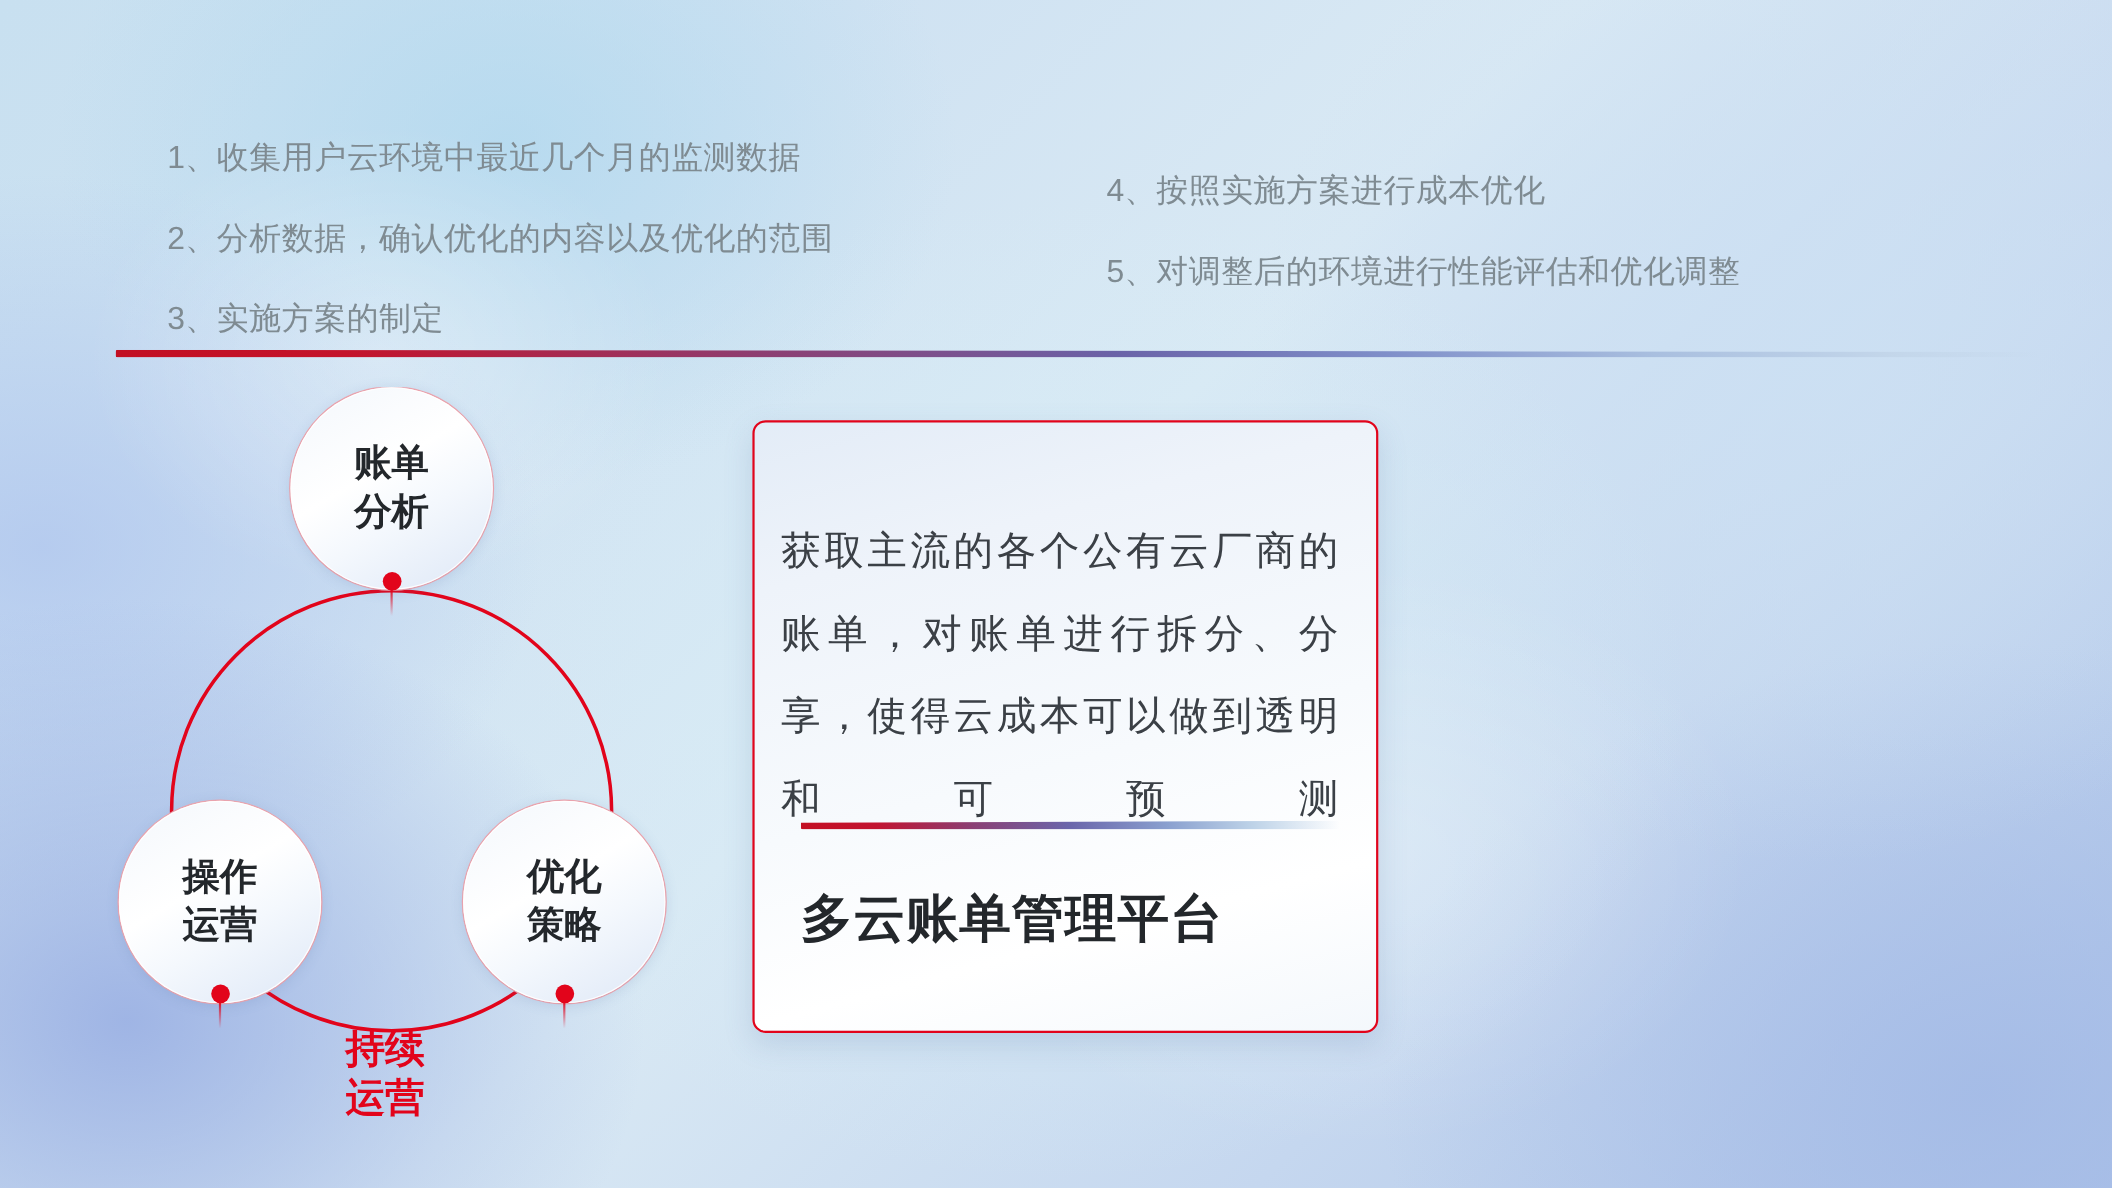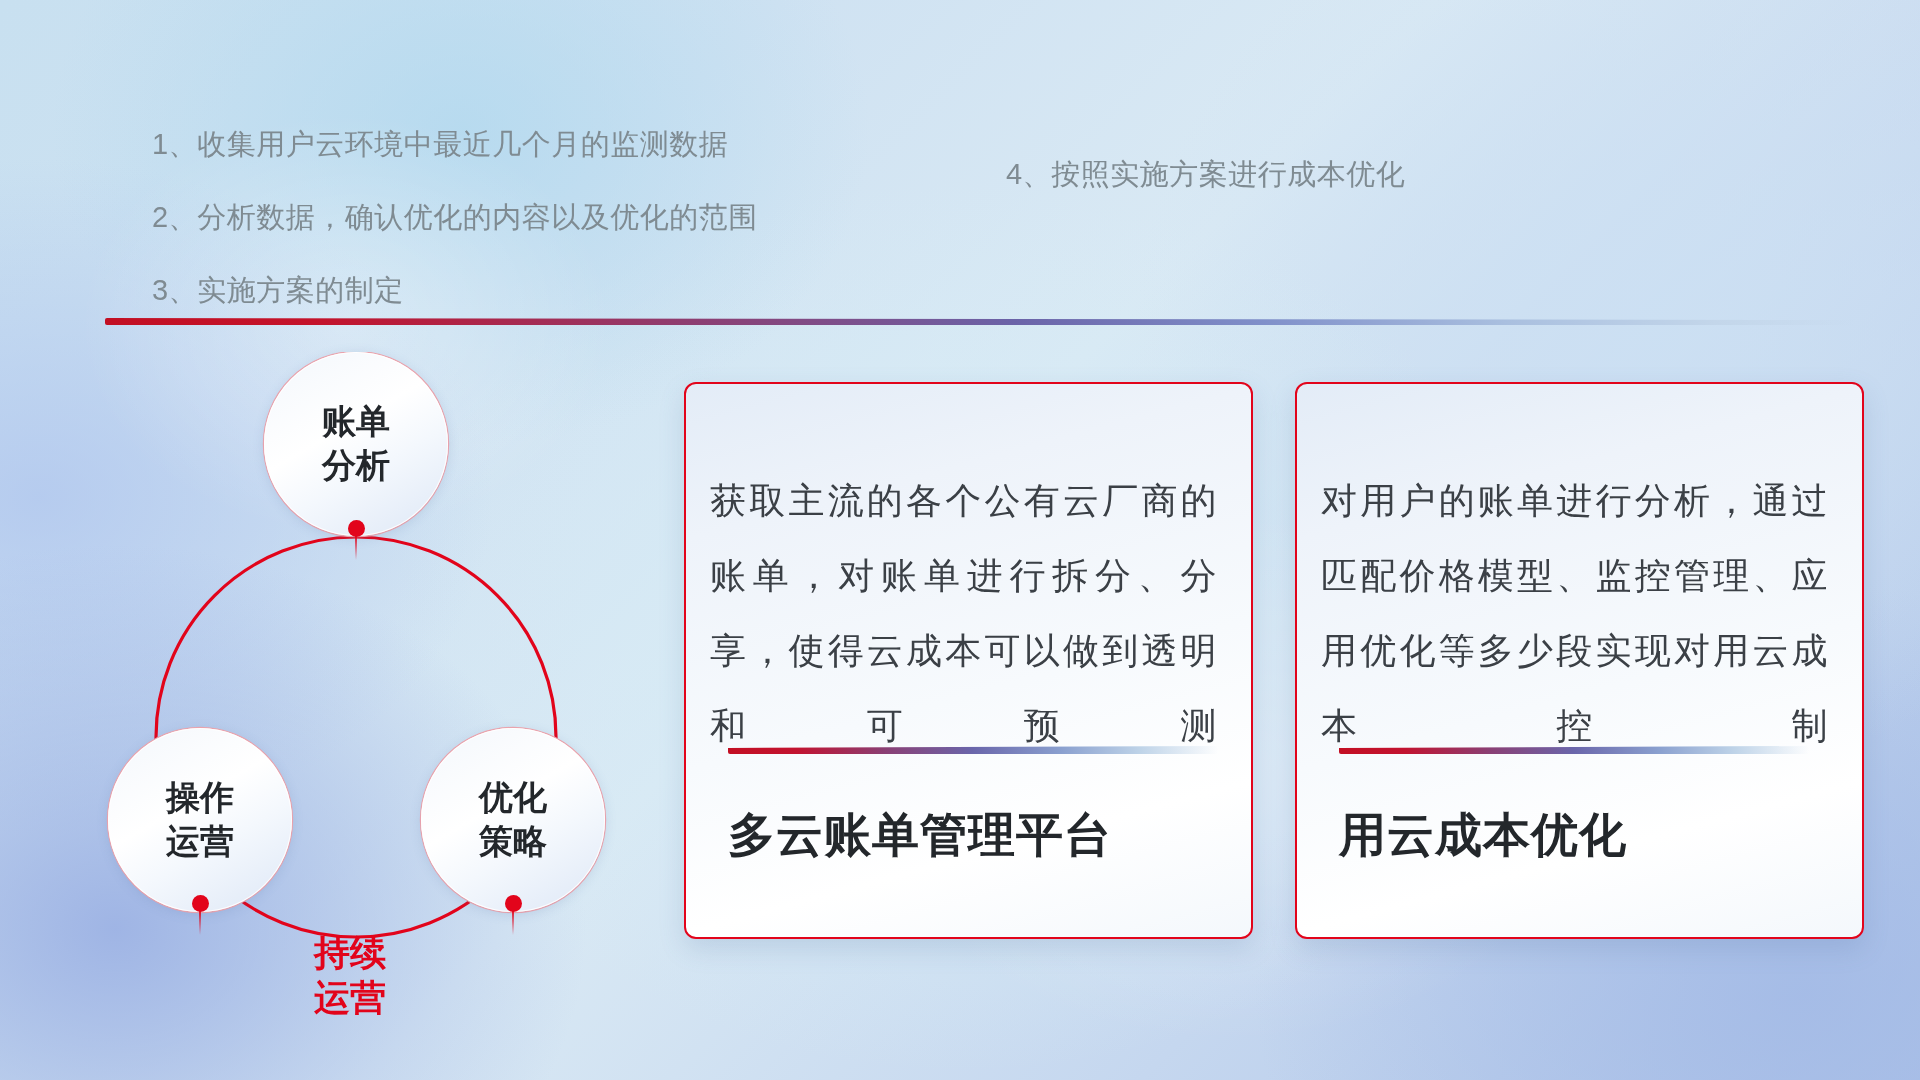--- a/index.html
+++ b/index.html
@@ -109,20 +109,23 @@
     </div>
     <div class="row">
       <span class="num">3、</span><span>实施方案的制定</span>
     </div>
   </div>
 
   <div class="list" id="list-right">
     <div class="row">
       <span class="num">4、</span><span>按照实施方案进行成本优化</span>
     </div>
+    <div class="row">
+      <span class="num">5、</span><span>对调整后的环境进行性能评估和优化调整</span>
+    </div>
   </div>
 
   <div class="divider"></div>
 
   <div class="venn">
     <svg width="530" height="600">
       <circle cx="260" cy="385" r="200" fill="none" stroke="#e2041b" stroke-width="3.2"></circle>
       <circle cx="260" cy="92" r="92" fill="none" stroke="#f4a7ae" stroke-width="2.4"></circle>
       <circle cx="104" cy="468" r="92" fill="none" stroke="#f4a7ae" stroke-width="2.4"></circle>
       <circle cx="417" cy="468" r="92" fill="none" stroke="#f4a7ae" stroke-width="2.4"></circle>
@@ -151,18 +154,13 @@
     <div class="dot" id="dot-bl"></div>
     <div class="dot" id="dot-br"></div>
   </div>
 
   <div class="card" id="card-1">
     <div class="card-body">获取主流的各个公有云厂商的账单，对账单进行拆分、分享，使得云成本可以做到透明和可预测</div>
     <div class="card-rule"></div>
     <div class="card-title">多云账单管理平台</div>
   </div>
 
-  <div class="card" id="card-2">
-    <div class="card-body">对用户的账单进行分析，通过匹配价格模型、监控管理、应用优化等多少段实现对用云成本控制</div>
-    <div class="card-rule"></div>
-    <div class="card-title">用云成本优化</div>
-  </div>
 </div>
 
 </body></html>

